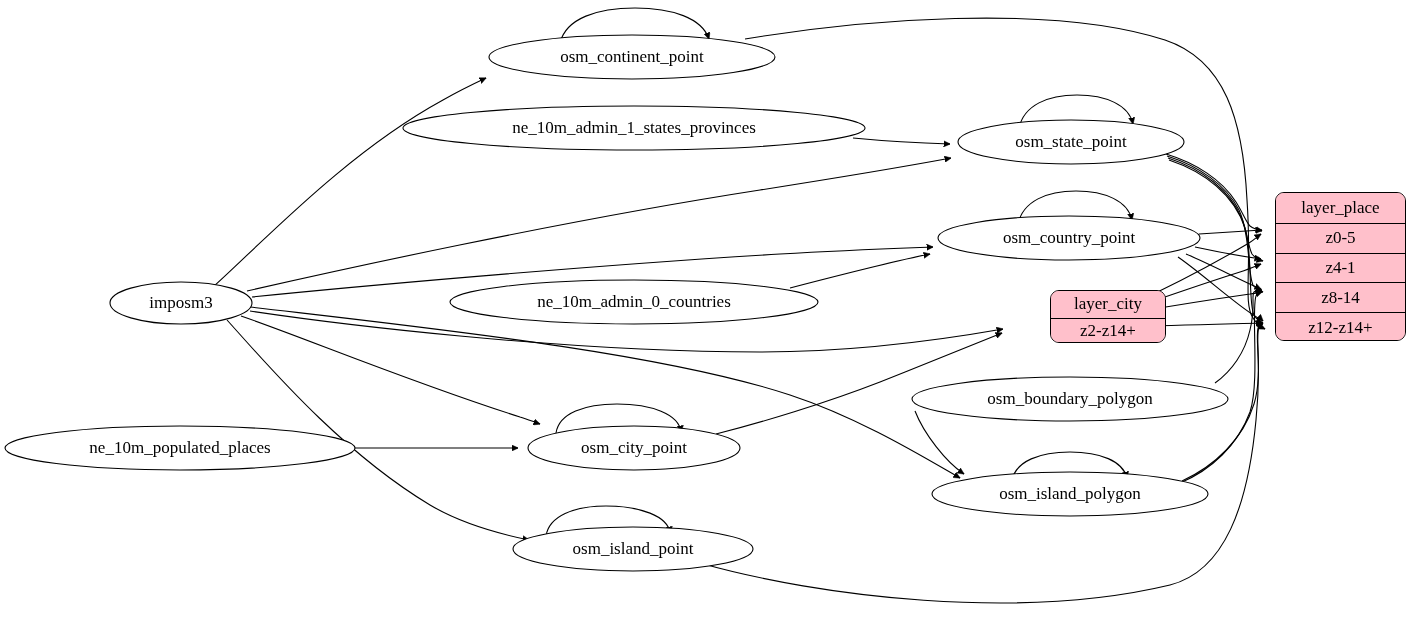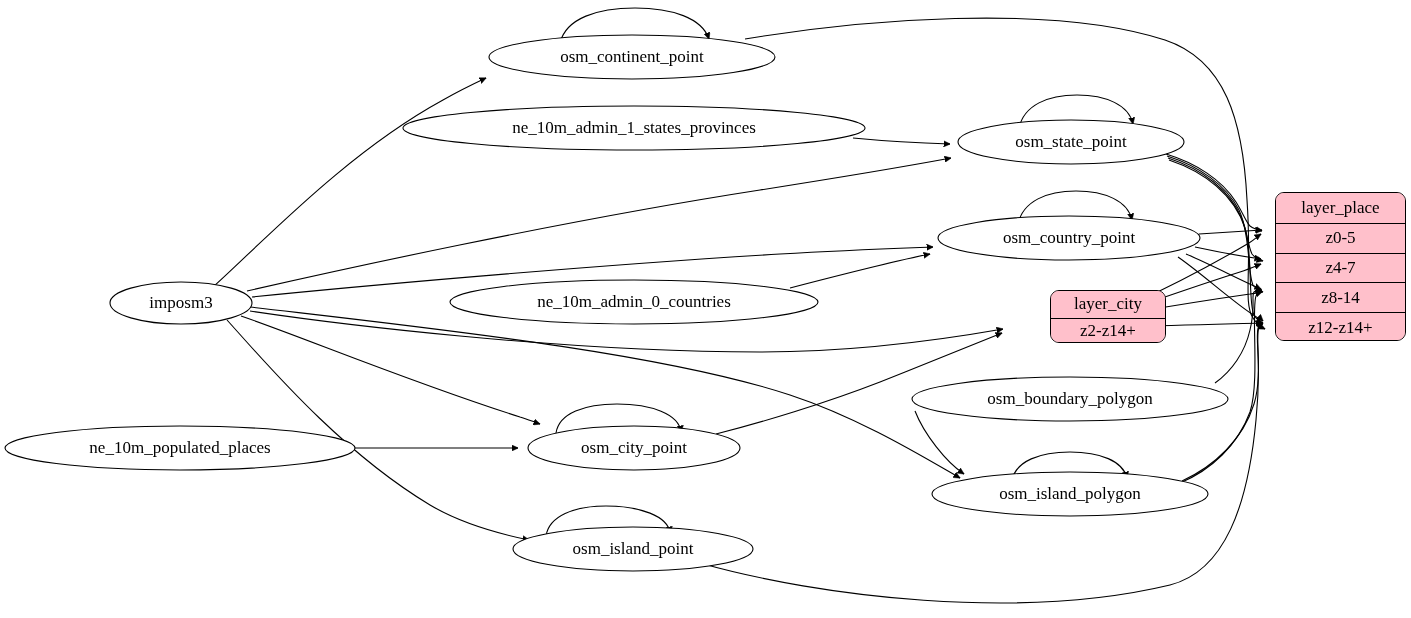--- a/index.html
+++ b/index.html
@@ -215,21 +215,21 @@
         <ellipse class="node-ellipse" cx="1070" cy="494" rx="138" ry="22"></ellipse>
         <text class="node-label" x="1070" y="495">osm_island_polygon</text>
       </g>
 
     </g>
   </svg>
 
   <div class="record-box" id="layer-place-box">
     <div class="record-row">layer_place</div>
     <div class="record-row">z0-5</div>
-    <div class="record-row">z4-7</div>
+    <div class="record-row">z4-1</div>
     <div class="record-row">z8-14</div>
     <div class="record-row">z12-z14+</div>
   </div>
 
   <div class="record-box" id="layer-city-box">
     <div class="record-row">layer_city</div>
     <div class="record-row">z2-z14+</div>
   </div>
 
 </div>

